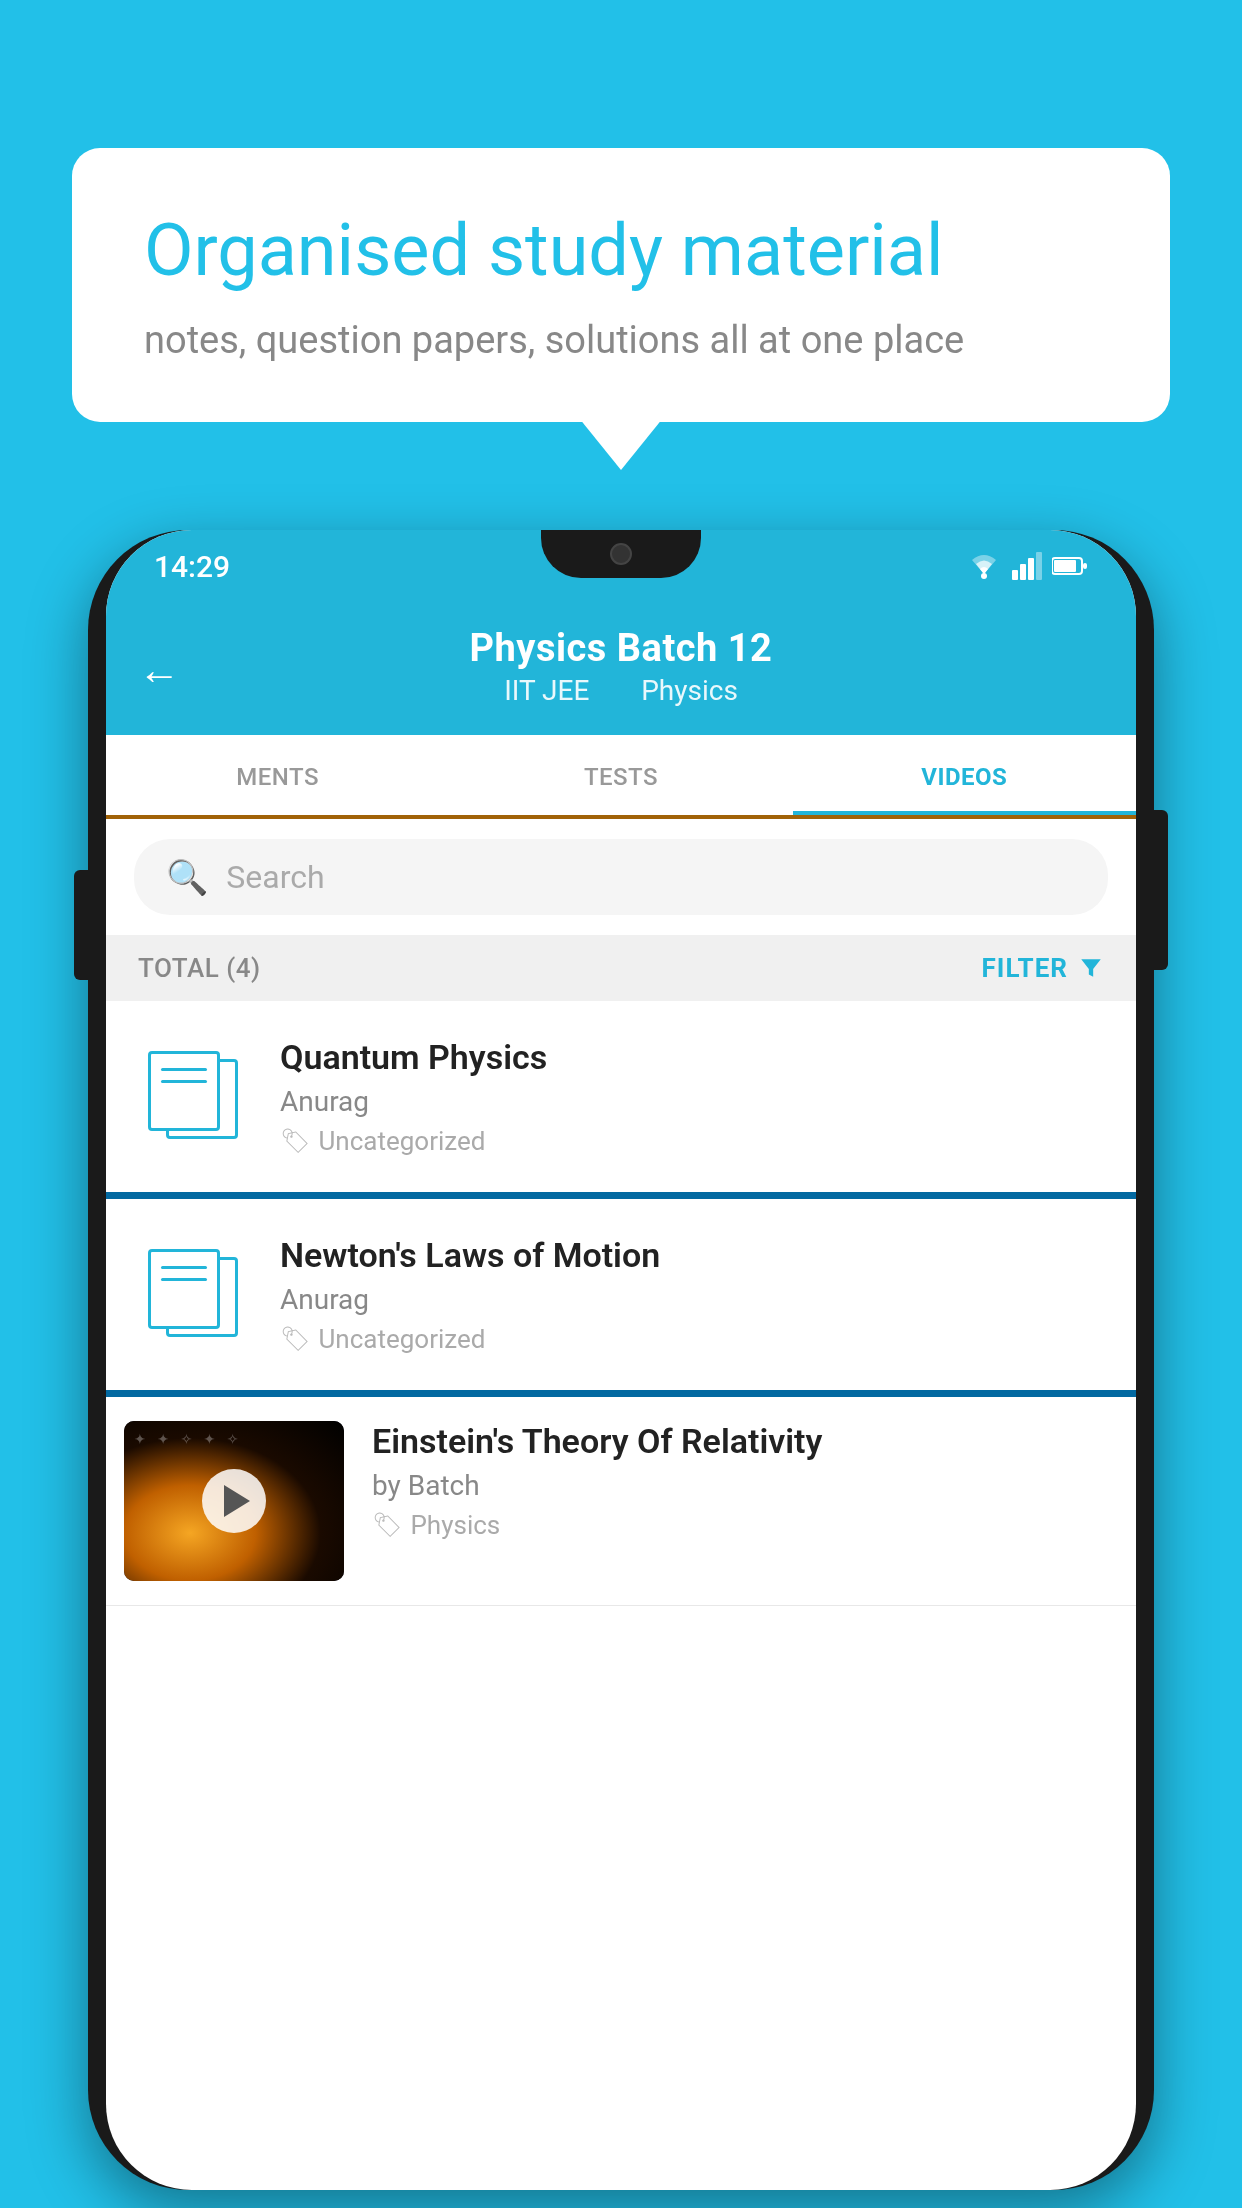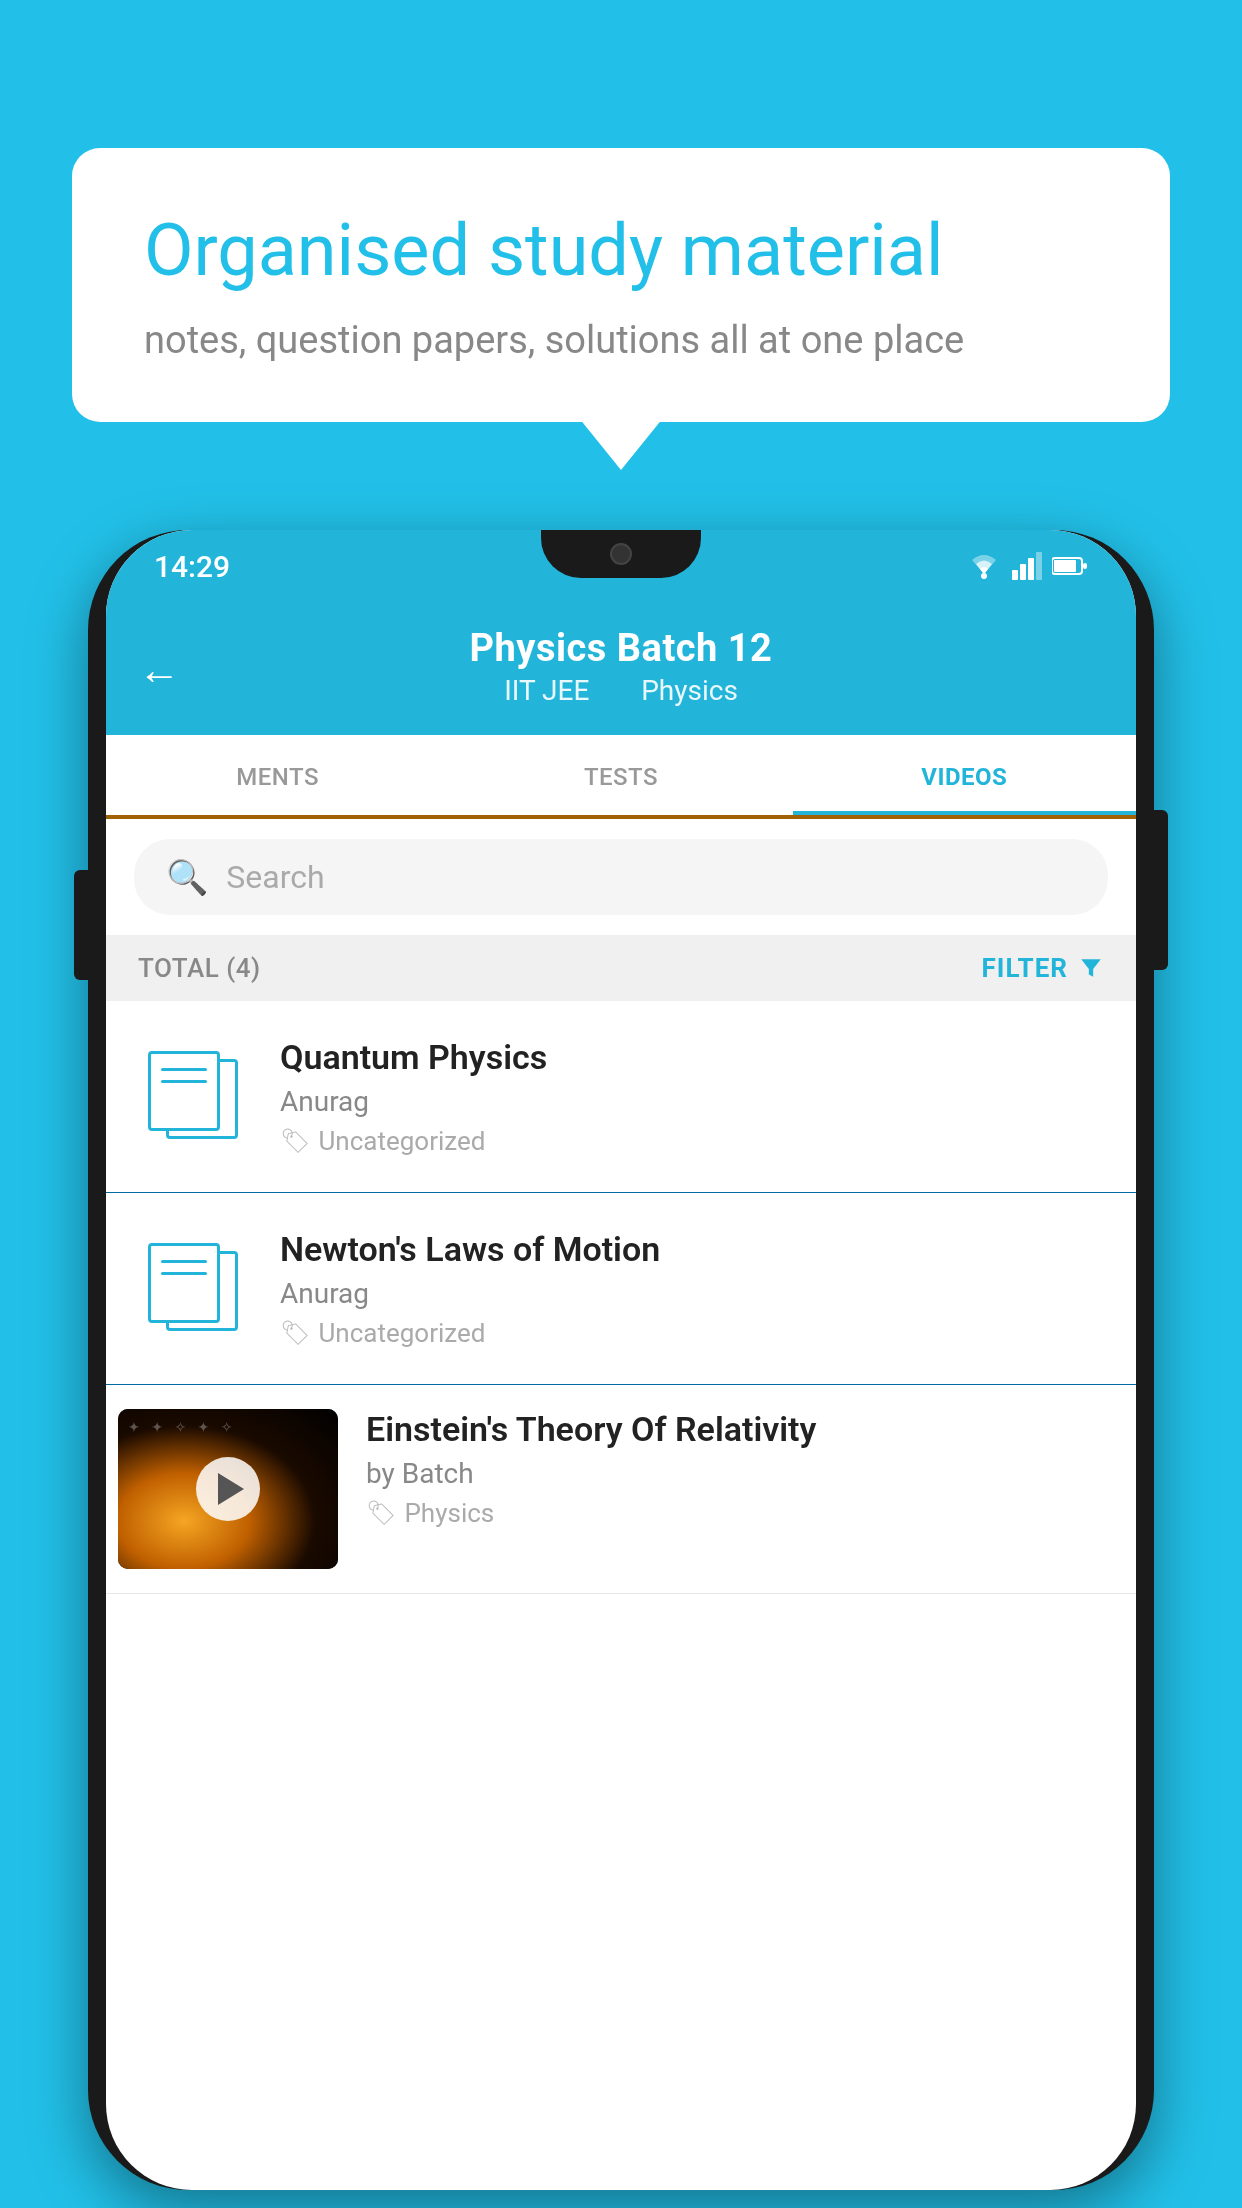--- a/index.html
+++ b/index.html
@@ -272,21 +272,21 @@
     
     .video-list {
       background: white;
       flex: 1;
     }
 
     .video-item {
       display: flex;
       align-items: flex-start;
       padding: 36px 28px;
-      border-bottom: 1px solid #0369a1;
+      border-bottom: 7px solid #0369a1;
       gap: 28px;
     }
 
     .video-item-thumb {
       width: 118px;
       height: 118px;
       flex-shrink: 0;
       display: flex;
       align-items: center;
       justify-content: center;
@@ -370,21 +370,21 @@
 
     .tag-icon {
       font-size: 24px;
       color: #bbb;
     }
 
     
     .video-item-einstein {
       display: flex;
       align-items: flex-start;
-      padding: 24px 12px;
+      padding: 24px 18px;
       gap: 28px;
       border-bottom: 1px solid #e8e8e8;
     }
 
     .einstein-thumb {
       width: 220px;
       height: 160px;
       flex-shrink: 0;
       background: #1a1a2e;
       border-radius: 10px;

